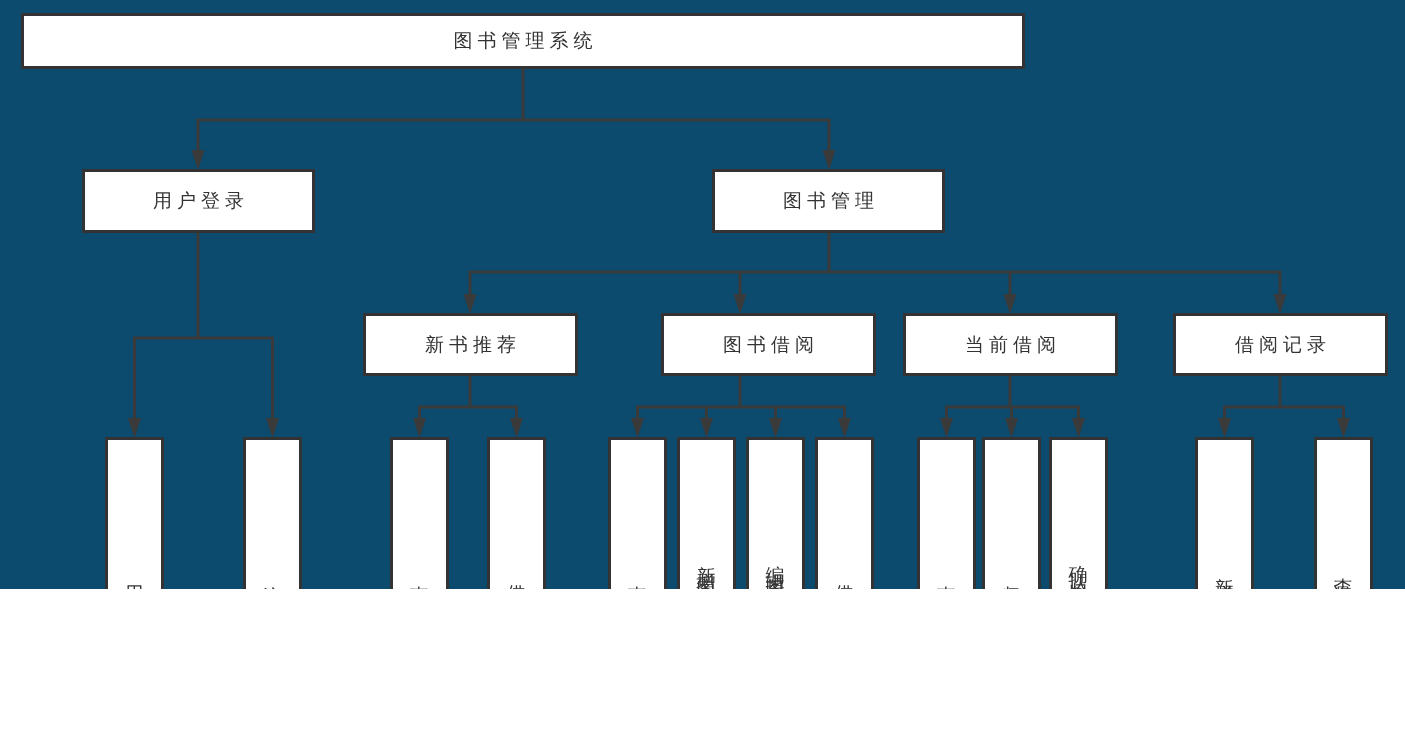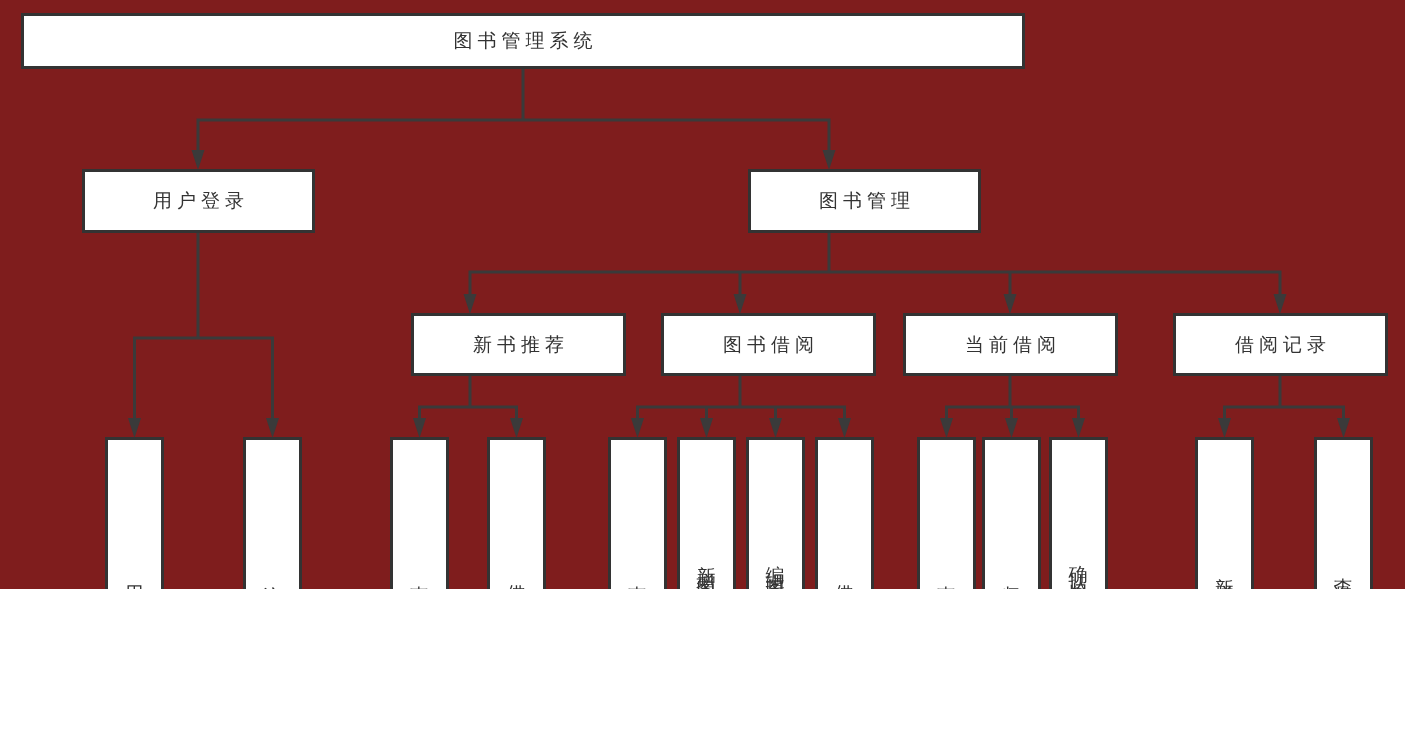--- a/index.html
+++ b/index.html
@@ -1,19 +1,19 @@
 <!DOCTYPE html>
 <html><head>
 <meta charset="utf-8">
 <style>
   html,body{margin:0;padding:0;background:#ffffff;}
   #canvas{
     position:relative;
     width:1405px;height:589px;
-    background:#7f1d1d;
+    background:#0c4a6e;
     font-family:"Liberation Sans","DejaVu Sans",sans-serif;
     overflow:hidden;
   }
   #connector-svg{position:absolute;left:0;top:0;z-index:1;}
   .box{
     position:absolute;
     box-sizing:border-box;
     background:#ffffff;
     border:3px solid #333333;
     color:#333333;
@@ -85,25 +85,25 @@
     </g>
   </svg>
 
   <div class="box" style="left:21px;top:13px;width:1004px;height:56px;">
     <span class="hlabel">图书管理系统</span>
   </div>
 
   <div class="box" style="left:82px;top:169px;width:233px;height:64px;">
     <span class="hlabel">用户登录</span>
   </div>
-  <div class="box" style="left:748px;top:169px;width:233px;height:64px;">
+  <div class="box" style="left:712px;top:169px;width:233px;height:64px;">
     <span class="hlabel">图书管理</span>
   </div>
 
-  <div class="box l3box" style="left:363px;margin-left:48px;">
+  <div class="box l3box" style="left:363px;">
     <span class="hlabel">新书推荐</span>
   </div>
   <div class="box l3box" style="left:633px;margin-left:28px;">
     <span class="hlabel">图书借阅</span>
   </div>
   <div class="box l3box" style="left:903px;">
     <span class="hlabel">当前借阅</span>
   </div>
   <div class="box l3box" style="left:1173px;">
     <span class="hlabel">借阅记录</span>

